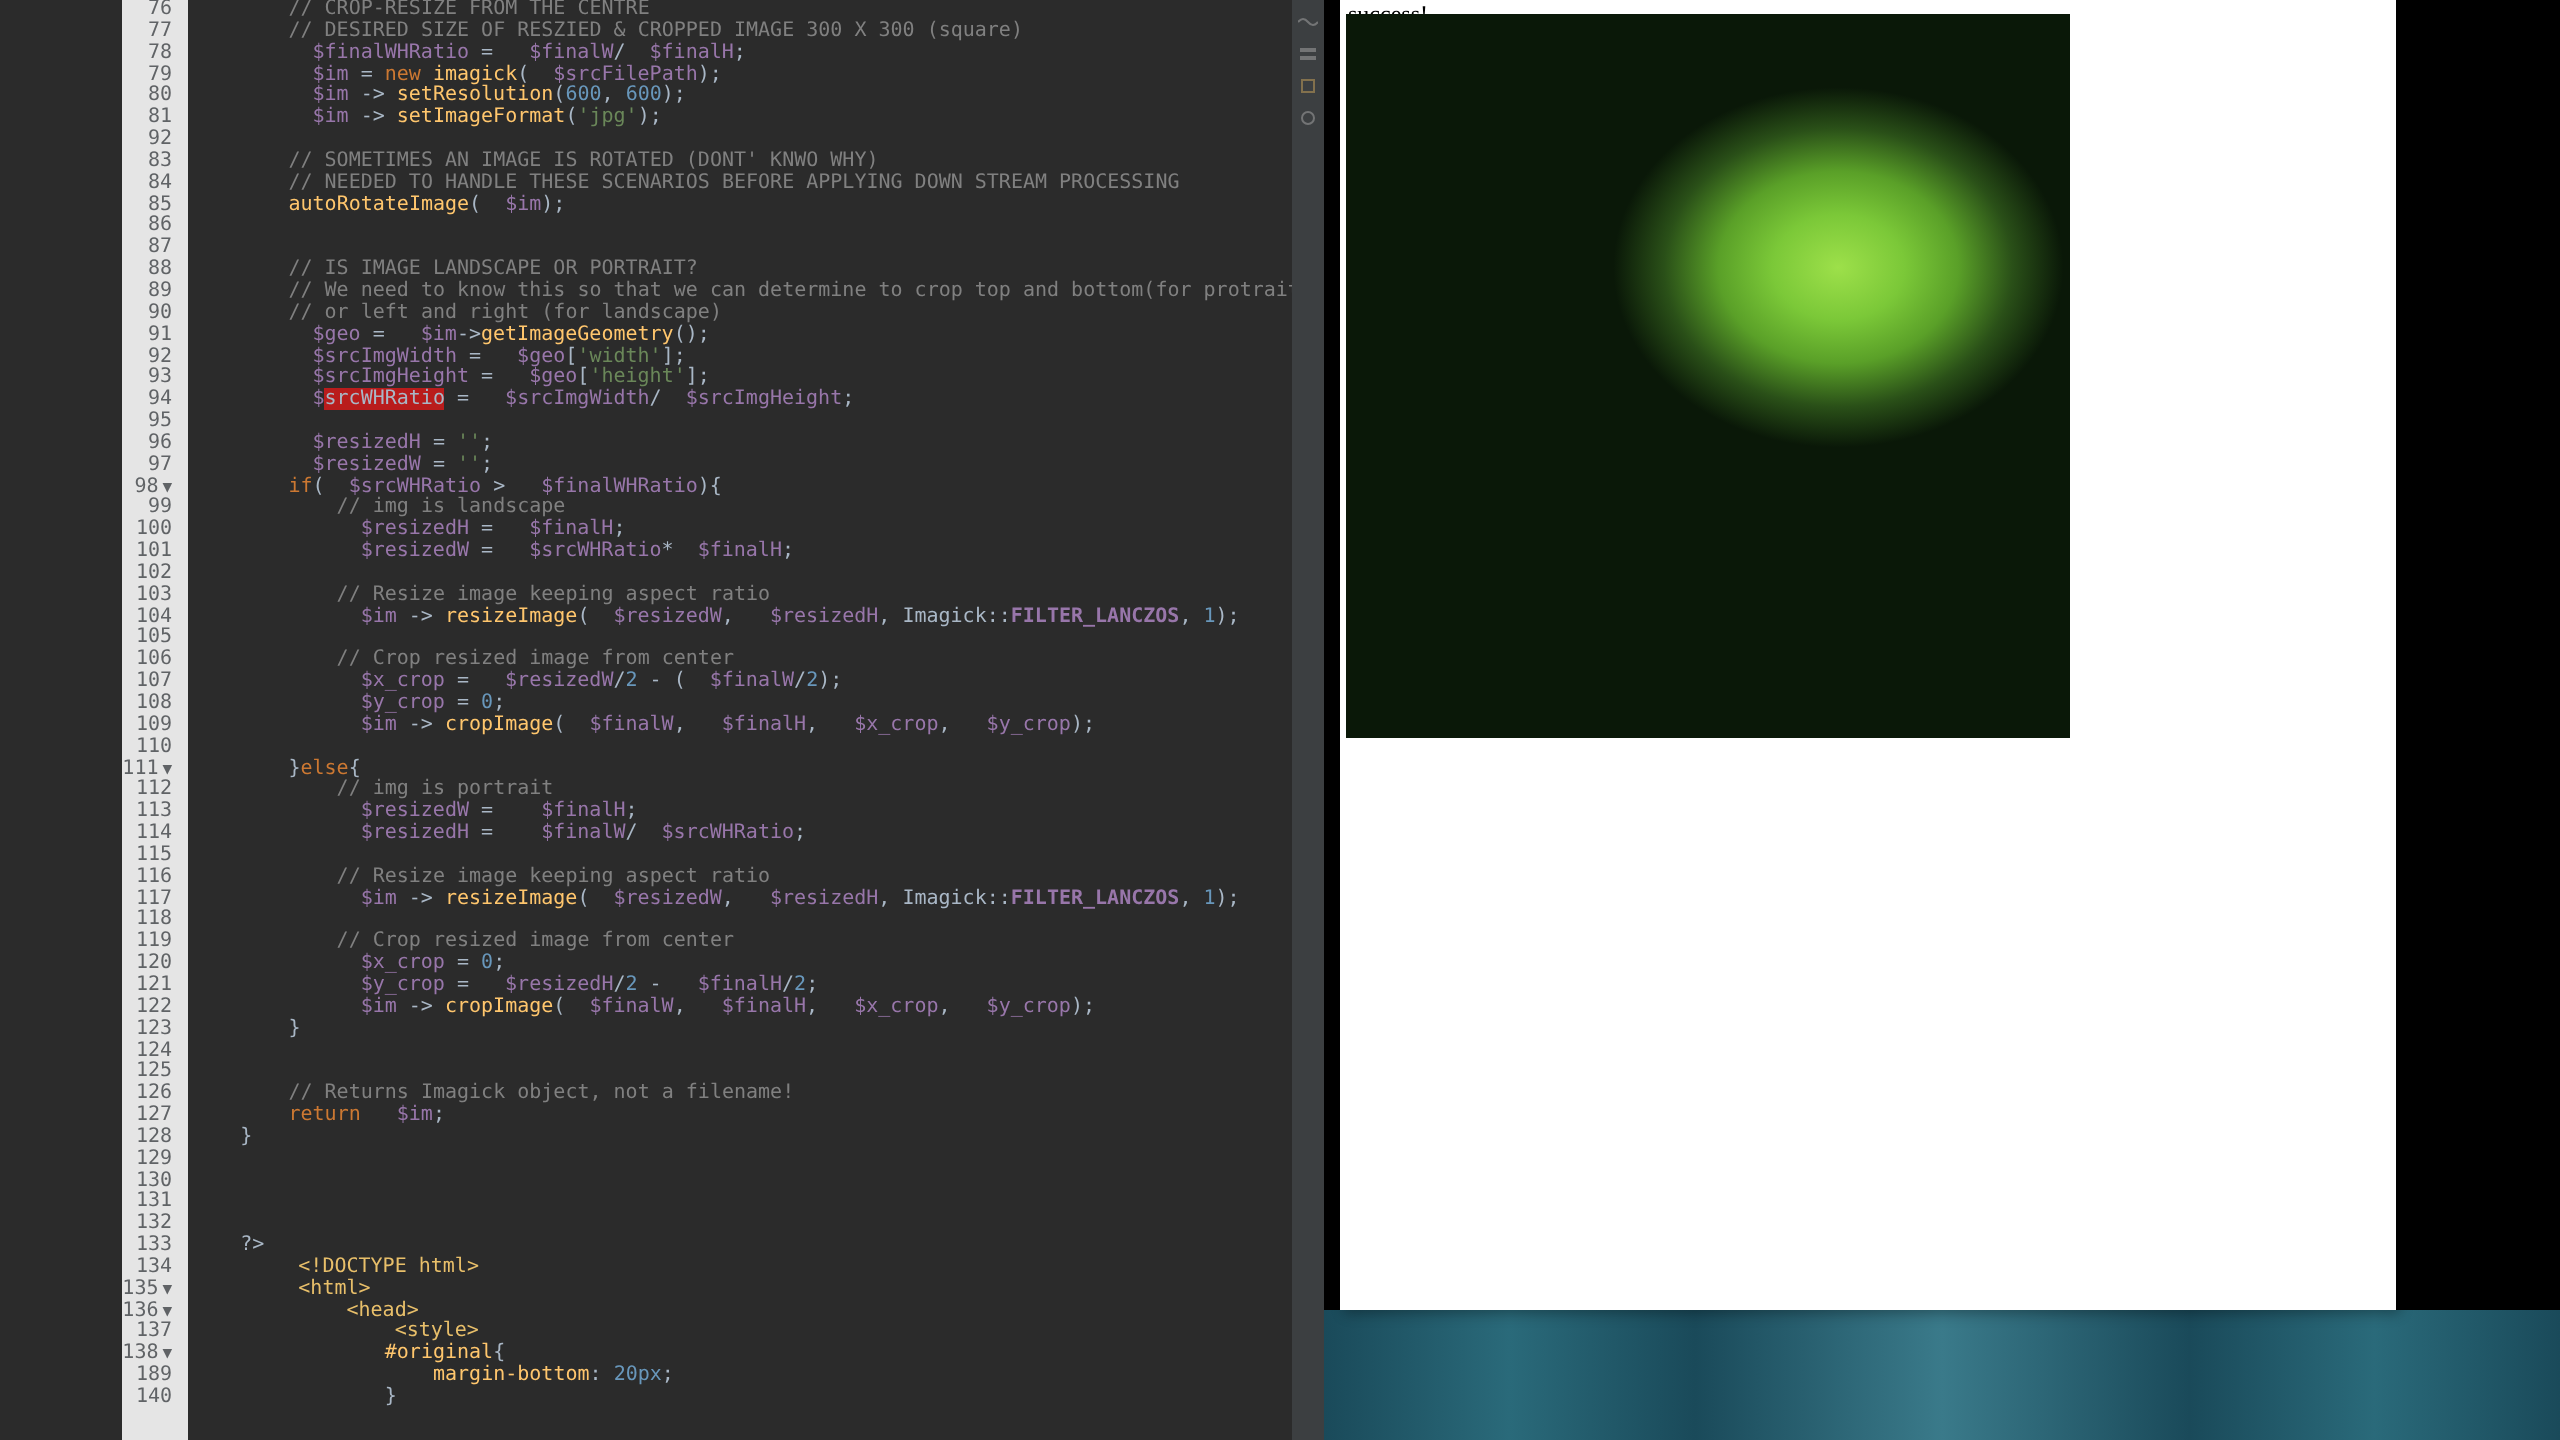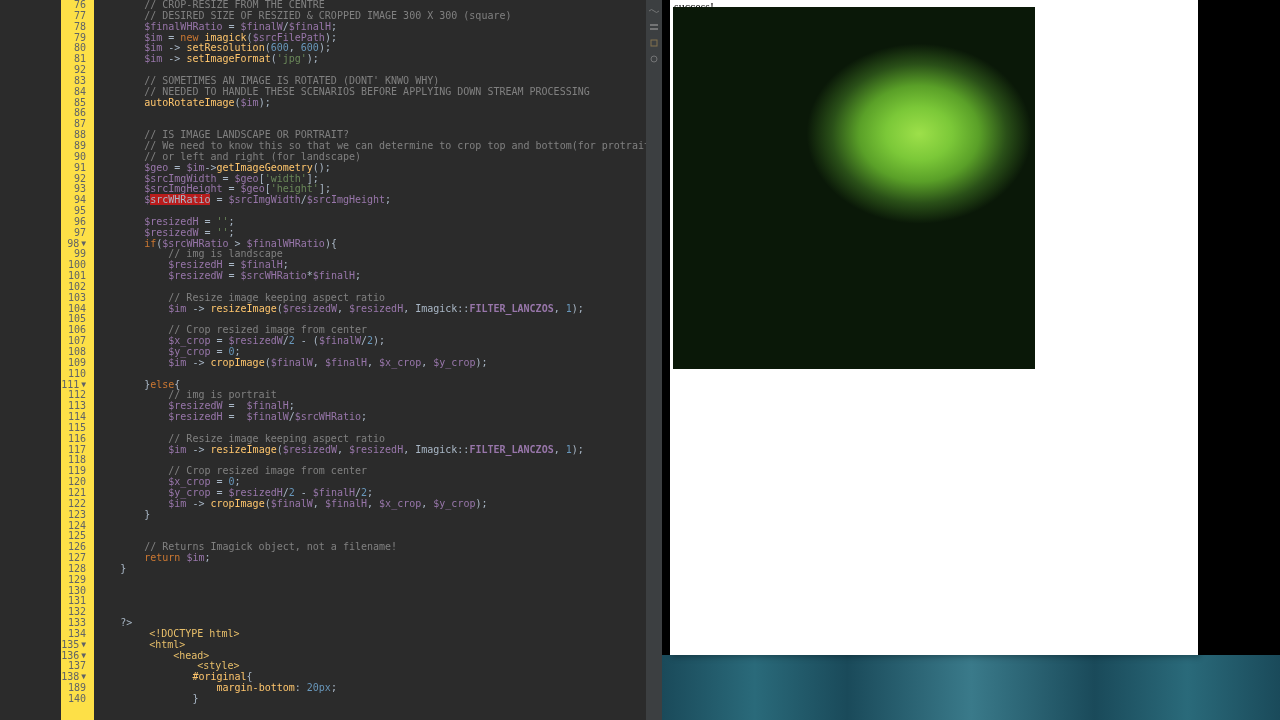--- a/index.html
+++ b/index.html
@@ -4,35 +4,35 @@
 <style>
 * { margin:0; padding:0; box-sizing:border-box; }
 body {
   background:#000; width:1280px; height:720px; overflow:hidden;
   font-family:Menlo,Consolas,monospace; font-size:11px;
 }
 .app { display:flex; width:1280px; height:720px; }
 .editor-pane { width:662px; height:720px; background:#2b2b2b; display:flex; position:relative; }
 .left-gap { width:112px; height:100%; background:#2b2b2b; }
 .gutter {
-  width:46px; height:100%; background:#fde047; color:#606366;
+  width:46px; height:100%; background:#e5e5e5; color:#606366;
   text-align:right; padding-right:8px; line-height:10.85px; font-size:10px;
 }
 .gutter .ln { display:flex; justify-content:flex-end; align-items:center; height:10.85px; }
 .gutter .fold { color:#606366; margin-left:2px; font-size:8px; }
 .code {
   flex:1; background:#2b2b2b; color:#a9b7c6; padding-left:2px;
   line-height:10.85px; font-size:10px; white-space:pre;
 }
 .code .row { height:10.85px; }
 .c-com   { color:#808080; }
 .c-key   { color:#cc7832; }
 .c-str   { color:#6a8759; }
 .c-num   { color:#6897bb; }
-.c-var   { color:#9876aa; }
+.c-var   { color:#9876aa;margin-left:12px; }
 .c-prop  { color:#ffc66d; }
 .c-const { color:#9876aa;font-weight:bold; }
 .c-tag   { color:#e8bf6a;margin-left:29px; }
 .hl { background:#b91c1c; }
 .scrollbar {
   position:absolute; right:0; top:0; width:16px; height:100%;
   background:#3c3f41;
 }
 .sbcol { position:absolute; right:0; top:0; width:16px; height:100%; display:flex; flex-direction:column; align-items:center; gap:6px; padding-top:6px; }
 .sbicon { width:10px; height:10px; opacity:0.5; }

